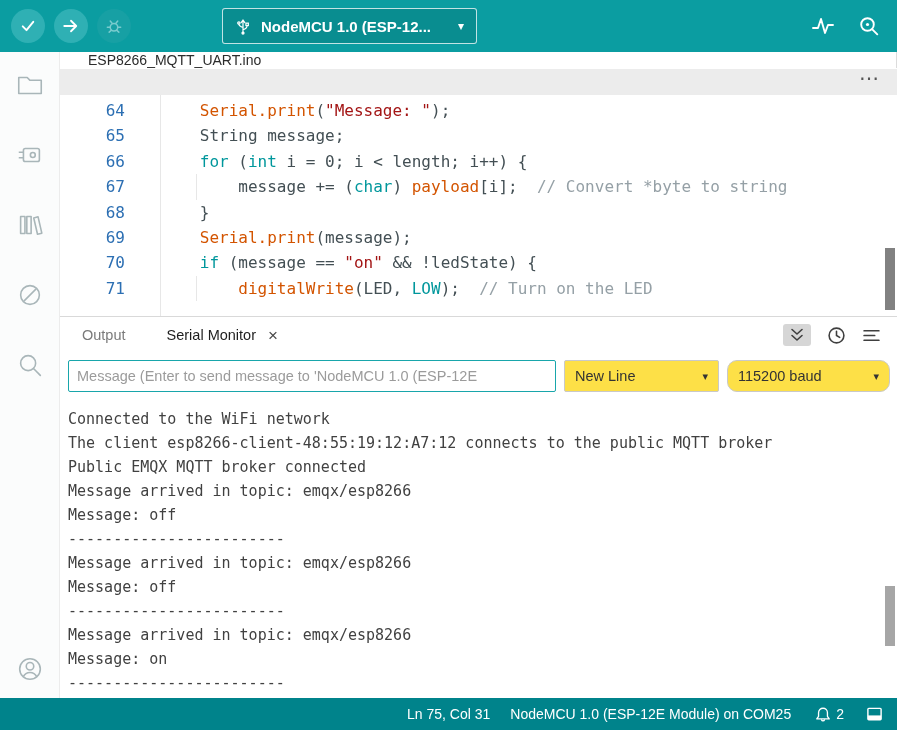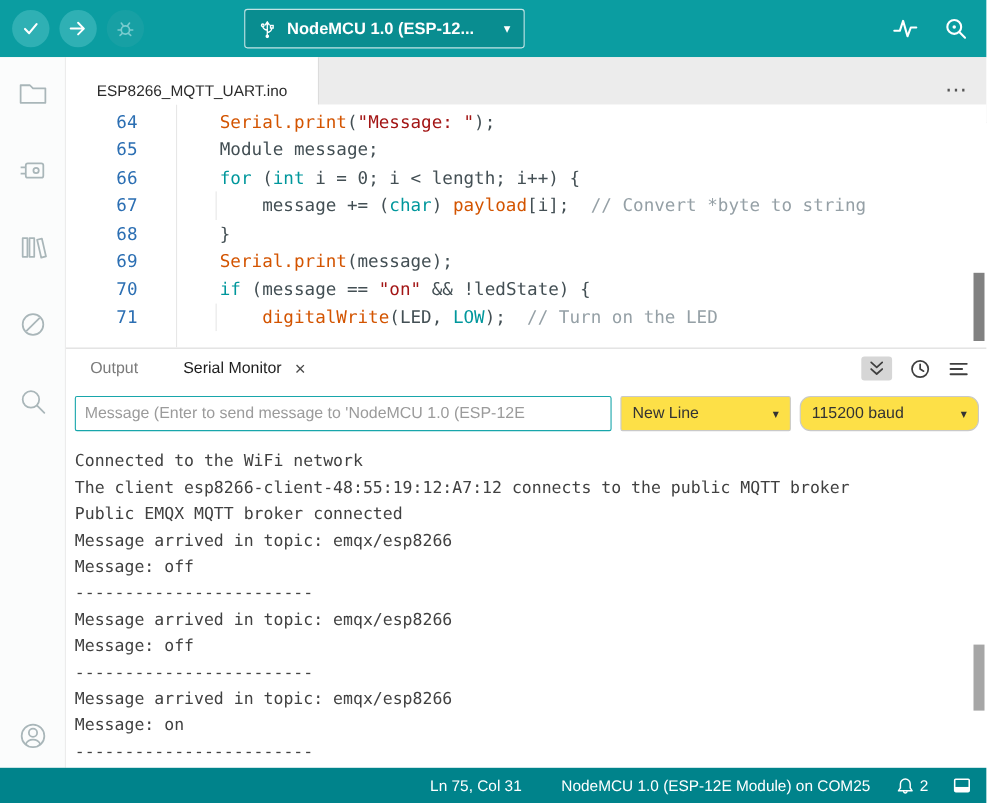--- a/index.html
+++ b/index.html
@@ -22,21 +22,21 @@
 
   
   .sidebar{position:absolute;left:0;top:52px;bottom:32px;width:60px;background:#fbfcfc;
            border-right:1px solid #ececec;display:flex;flex-direction:column;align-items:center;
            padding-top:18px;box-sizing:border-box;gap:40px;}
   .sb-icon{width:30px;height:30px;color:#a9b6b9;flex:0 0 auto;}
   .sb-account{margin-top:auto;margin-bottom:14px;}
 
   
   .tabbar{position:absolute;left:60px;top:52px;right:0;height:60px;background:#ececec;
-          box-shadow:inset 0 -1px 0 #e2e2e2;display:flex;align-items:stretch;}
+          box-shadow:inset 0 -1px 0 #e2e2e2;display:flex;align-items:stretch;flex-direction:column;}
   .etab{display:flex;align-items:center;padding:0 28px;background:#fff;border-right:1px solid #dcdcdc;
         font-size:14px;color:#2b2b2b;box-shadow:0 1px 0 #fff;}
   .tab-options{margin-left:auto;align-self:center;margin-right:18px;color:#555;font-size:20px;line-height:1;}
 
   
   .editor{position:absolute;left:60px;top:95px;right:0;height:221px;background:#fff;overflow:hidden;}
   .code-lines{padding-top:3px;font-family:"DejaVu Sans Mono",monospace;font-size:16px;}
   .cline{position:relative;display:flex;height:25.4px;line-height:25.4px;white-space:pre;}
   .lnum{width:82px;flex:0 0 82px;text-align:right;padding-right:17px;box-sizing:border-box;
         color:#2c6fb3;}
@@ -70,21 +70,21 @@
 
   .serial-out{padding:8px 0 0 8px;font-family:"DejaVu Sans Mono",monospace;font-size:15px;
               color:#414141;}
   .sline{height:24px;line-height:24px;white-space:pre;}
   .scroll-serial{position:absolute;right:2px;top:269px;width:10px;height:60px;background:#a6a6a6;}
 
   
   .statusbar{position:absolute;left:0;right:0;bottom:0;height:32px;background:#00838b;color:#fff;
              display:flex;align-items:center;justify-content:flex-end;font-size:14px;
              padding-right:14px;box-sizing:border-box;}
-  .sb-pos{margin-right:36px;}
+  .sb-pos{margin-right:20px;}
   .sb-board{margin-right:24px;}
   .sb-bell{display:flex;align-items:center;gap:5px;margin-right:22px;}
   svg{display:block;}
 </style>
 </head>
 <body>
 
 <div class="app">
 
   <div class="toolbar">
@@ -185,21 +185,21 @@
     <div class="etab">
       <span>ESP8266_MQTT_UART.ino</span>
     </div>
     <span class="tab-options">⋯</span>
   </div>
 
   <div class="editor">
     <div class="guide"></div>
     <div class="code-lines" id="code-lines">
         <div class="cline"><span class="lnum">64</span><pre class="ctext"><span class="tok-pl">      </span><span class="tok-fn">Serial.print</span><span class="tok-pl">(</span><span class="tok-str">"Message: "</span><span class="tok-pl">);</span></pre></div>
-        <div class="cline"><span class="lnum">65</span><pre class="ctext"><span class="tok-pl">      Module message;</span></pre></div>
+        <div class="cline"><span class="lnum">65</span><pre class="ctext"><span class="tok-pl">      String message;</span></pre></div>
         <div class="cline"><span class="lnum">66</span><pre class="ctext"><span class="tok-pl">      </span><span class="tok-kw">for</span><span class="tok-pl"> (</span><span class="tok-kw">int</span><span class="tok-pl"> i = 0; i &lt; length; i++) {</span></pre></div>
         <div class="cline nested"><span class="lnum">67</span><pre class="ctext"><span class="tok-pl">          message += (</span><span class="tok-kw">char</span><span class="tok-pl">) </span><span class="tok-fn">payload</span><span class="tok-pl">[i];  </span><span class="tok-cm">// Convert *byte to string</span></pre></div>
         <div class="cline"><span class="lnum">68</span><pre class="ctext"><span class="tok-pl">      }</span></pre></div>
         <div class="cline"><span class="lnum">69</span><pre class="ctext"><span class="tok-pl">      </span><span class="tok-fn">Serial.print</span><span class="tok-pl">(message);</span></pre></div>
         <div class="cline"><span class="lnum">70</span><pre class="ctext"><span class="tok-pl">      </span><span class="tok-kw">if</span><span class="tok-pl"> (message == </span><span class="tok-str">"on"</span><span class="tok-pl"> &amp;&amp; !ledState) {</span></pre></div>
         <div class="cline nested"><span class="lnum">71</span><pre class="ctext"><span class="tok-pl">          </span><span class="tok-fn">digitalWrite</span><span class="tok-pl">(LED, </span><span class="tok-kw">LOW</span><span class="tok-pl">);  </span><span class="tok-cm">// Turn on the LED</span></pre></div>
       </div>
     <div class="scroll-editor"></div>
   </div>
 

